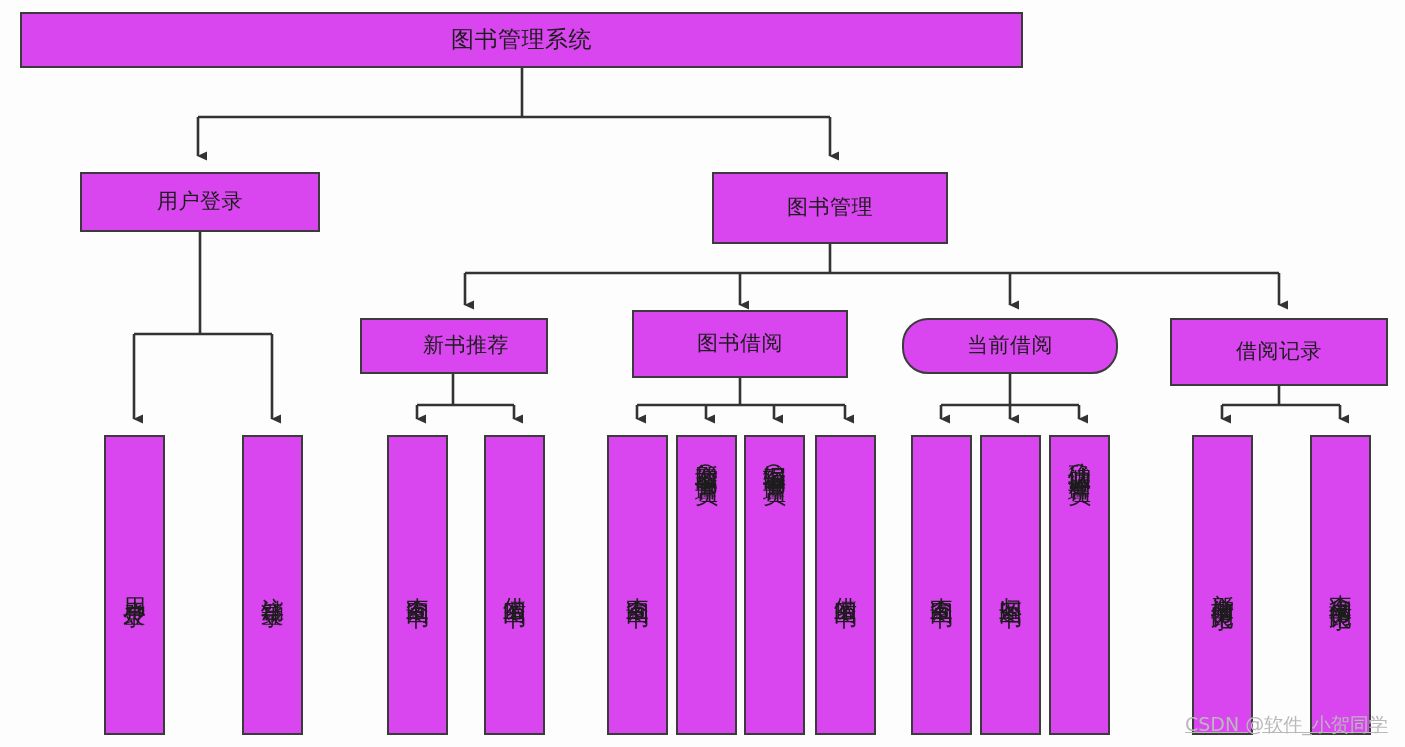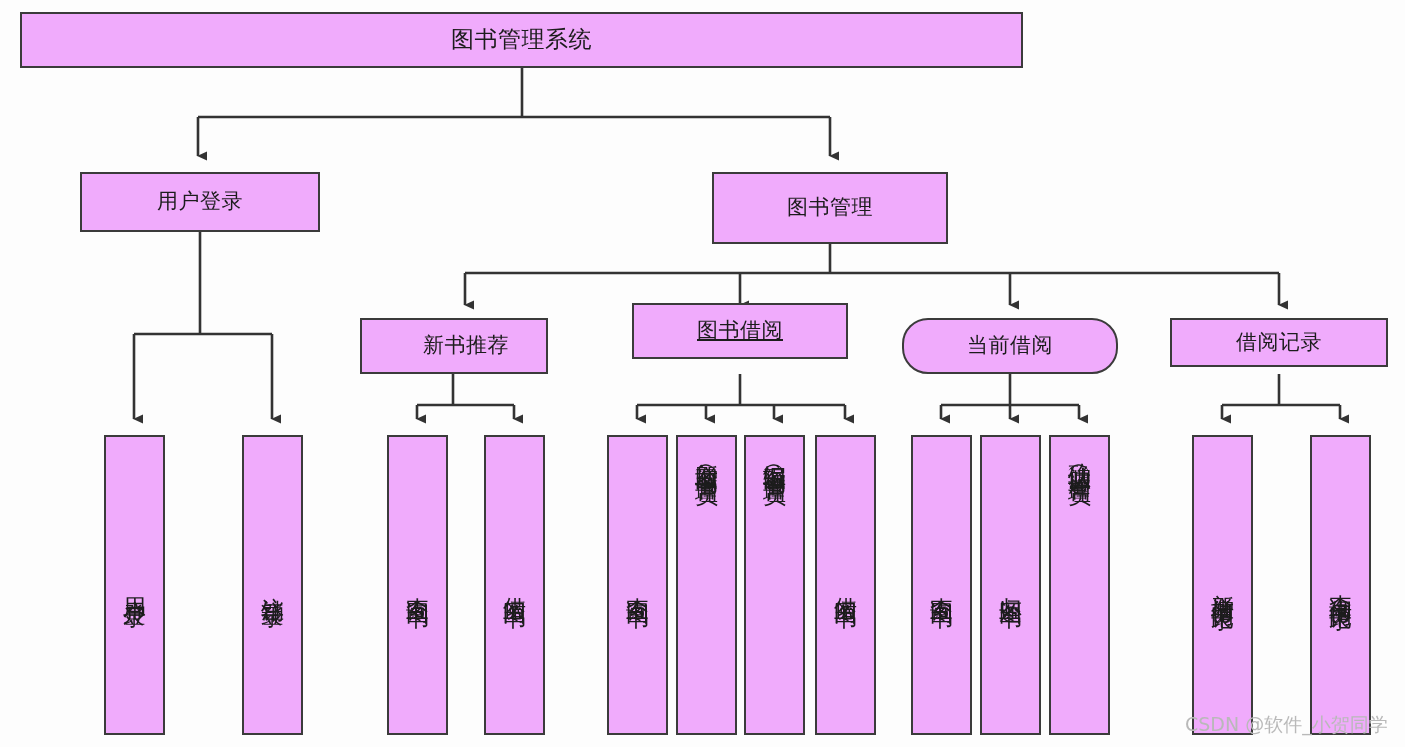--- a/index.html
+++ b/index.html
@@ -20,21 +20,21 @@
     position: absolute;
     left: 0;
     top: 0;
     width: 1405px;
     height: 747px;
   }
   
   .node {
     position: absolute;
     box-sizing: border-box;
-    background: #f0abfc;
+    background: #d946ef;
     border: 2px solid #3b3b3b;
     display: flex;
     align-items: center;
     justify-content: center;
     color: #1c1c1c;
   }
   .node .label {
     display: block;
     line-height: 1.12;
     letter-spacing: 0.5px;
@@ -66,20 +66,21 @@
   
   #watermark {
     position: absolute;
     left: 1185px;
     top: 712px;
     font-size: 19px;
     color: #b9b9b9;
     white-space: nowrap;
     font-family: "DejaVu Sans", "Liberation Sans", sans-serif;
     pointer-events: none;
+    text-decoration: underline;
   }
 </style>
 </head>
 <body>
 
 <div id="canvas">
 
   <svg id="diagram-svg" viewBox="0 0 1405 747" xmlns="http://www.w3.org/2000/svg">
     <defs>
       <marker id="arrow" viewBox="0 0 12 12" refX="6" refY="10" markerWidth="11" markerHeight="11" orient="auto-start-reverse" markerUnits="userSpaceOnUse">
@@ -139,29 +140,29 @@
   </div>
 
   <div class="node node-branch" style="left:712px; top:172px; width:236px; height:72px;">
     <span class="label">图书管理</span>
   </div>
 
   <div class="node node-sub" style="left:360px; top:318px; width:188px; height:56px;padding-left:24px;">
     <span class="label">新书推荐</span>
   </div>
 
-  <div class="node node-sub" style="left:632px; top:303px; width:216px; height:56px;text-decoration:underline;">
+  <div class="node node-sub" style="left:632px; top:310px; width:216px; height:68px;">
     <span class="label">图书借阅</span>
   </div>
 
   <div class="node node-sub" style="left:902px; top:318px; width:216px; height:56px;border-radius:26px;">
     <span class="label">当前借阅</span>
   </div>
 
-  <div class="node node-sub" style="left:1170px; top:318px; width:218px; height:49px;">
+  <div class="node node-sub" style="left:1170px; top:318px; width:218px; height:68px;">
     <span class="label">借阅记录</span>
   </div>
 
   <div class="node node-leaf center" style="left:104px; top:435px; width:61px; height:300px;">
     <span class="label">用户登录</span>
   </div>
 
   <div class="node node-leaf center" style="left:242px; top:435px; width:61px; height:300px;">
     <span class="label">注销登录</span>
   </div>

